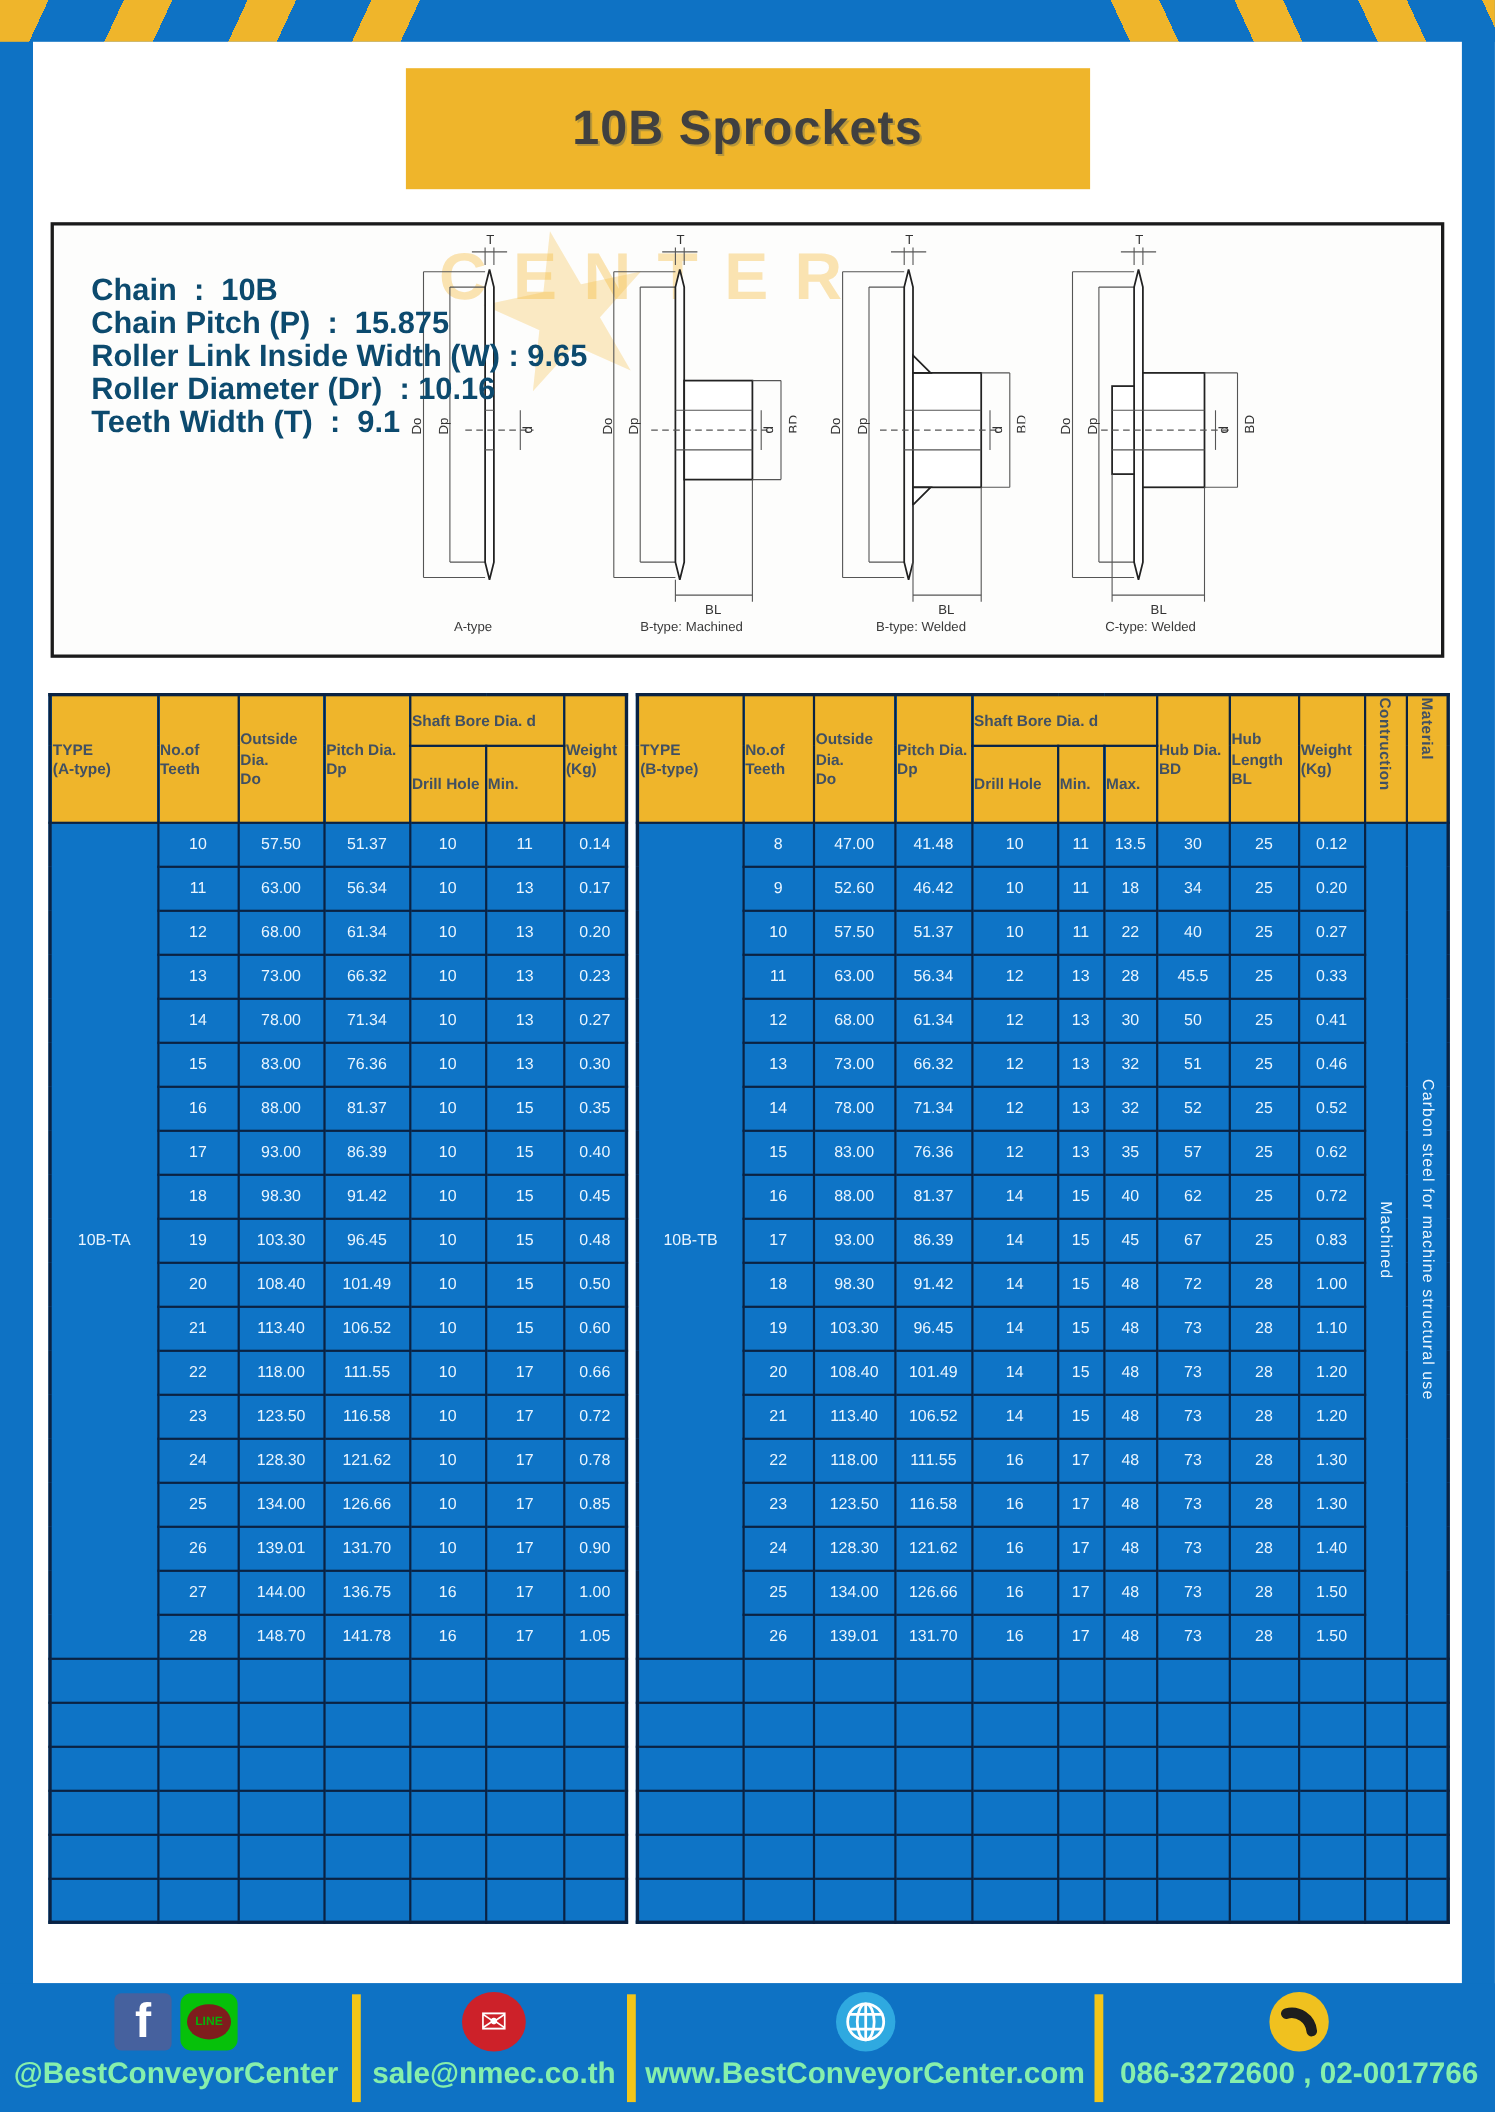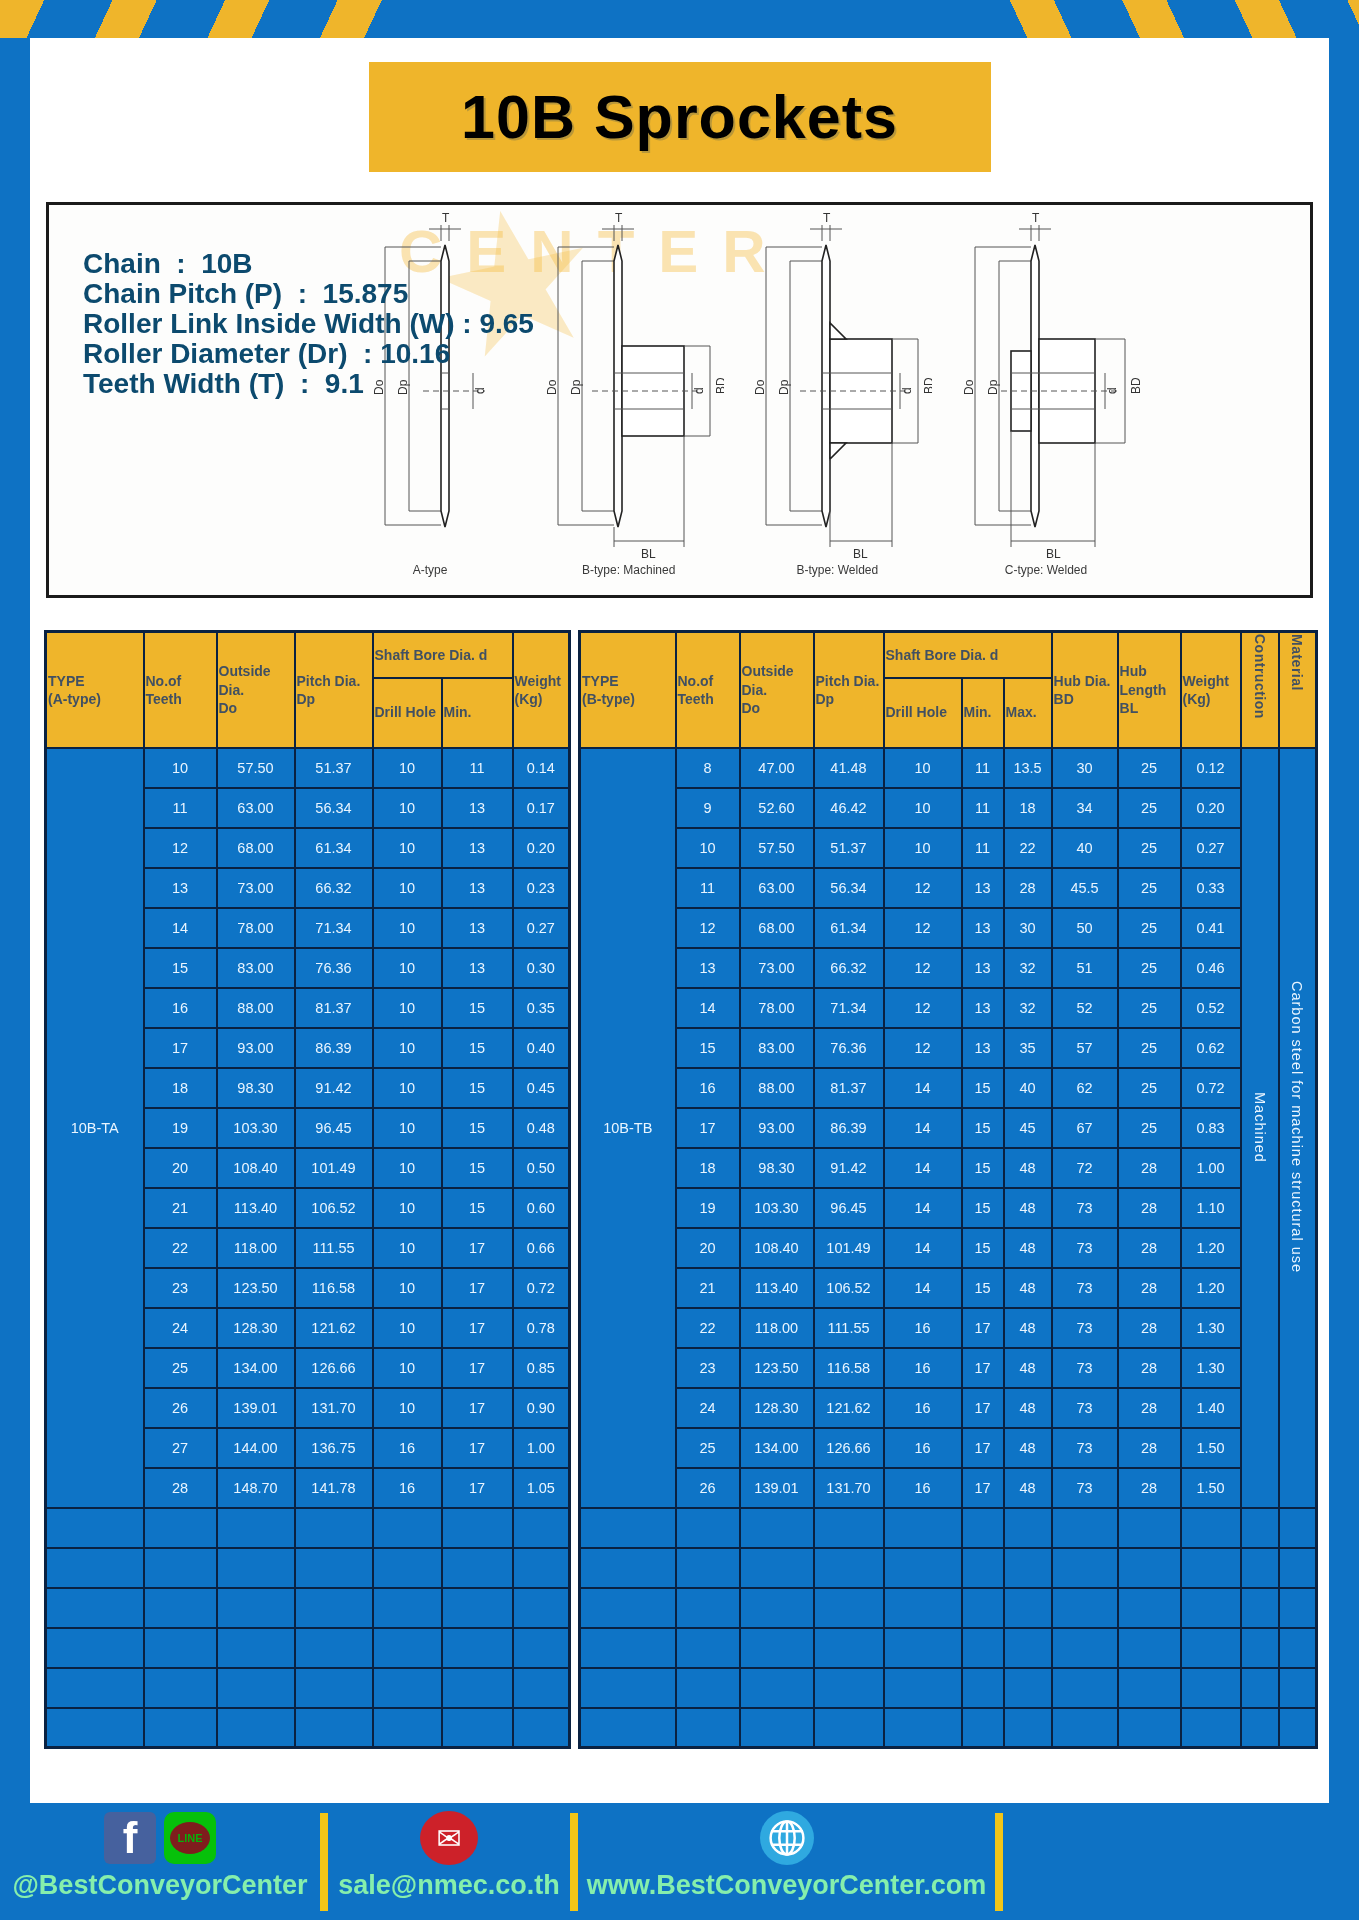--- a/index.html
+++ b/index.html
@@ -14,21 +14,21 @@
   .hz-left{left:0;background:repeating-linear-gradient(115deg,#efb52b 0 40px,#0e72c4 40px 102px);}
   .hz-right{right:0;background:repeating-linear-gradient(65deg,#0e72c4 0 62px,#efb52b 62px 102px);}
   
   .page{position:absolute;left:30px;top:38px;width:1299px;height:1765px;background:#ffffff;}
   
   .title-box{
     position:absolute;left:50%;transform:translateX(-50%);top:62px;width:622px;height:110px;
     background:#efb52b;display:flex;align-items:center;justify-content:center;
   }
   .title-box h1{
-    margin:0;font-size:61px;font-weight:800;color:#000000;letter-spacing:1px;
+    margin:0;font-size:44px;font-weight:800;color:#404040;letter-spacing:1px;
     text-shadow:2px 2px 0 rgba(24,62,99,.25);
   }
   
   .diagram-box{
     position:absolute;left:46px;top:202px;width:1267px;height:396px;
     background:#fdfdfc;border:3px solid #1b1b1b;box-sizing:border-box;
   }
   .spec-block{position:absolute;left:34px;top:44px;z-index:3;}
   .spec-line{font-size:28px;font-weight:800;color:#0c4a6e;line-height:30px;white-space:pre;}
   .watermark{position:absolute;left:350px;top:14px;z-index:1;color:rgba(244,188,64,.40);
@@ -847,13 +847,23 @@
             <line x1="11.5" y1="21" x2="44.5" y2="21"></line>
             <line x1="11.5" y1="35" x2="44.5" y2="35"></line>
             <line x1="28" y1="11" x2="28" y2="45"></line>
           </g>
         </svg>
       </div>
     </div>
     <div class="f-text">www.BestConveyorCenter.com</div>
   </div>
   <div class="f-sep"></div>
+  <div class="f-sec" style="width:356px">
+    <div class="f-icons">
+      <div class="icon-phone">
+        <svg width="54" height="54" viewBox="0 0 56 56">
+          <path d="M15 22 A 19 19 0 0 1 41 35" stroke="#1e1e1e" stroke-width="10" fill="none" stroke-linecap="round" transform="rotate(8 28 28)"></path>
+        </svg>
+      </div>
+    </div>
+    <div class="f-text">086-3272600 , 02-0017766</div>
+  </div>
 </div>
 
 </body></html>

